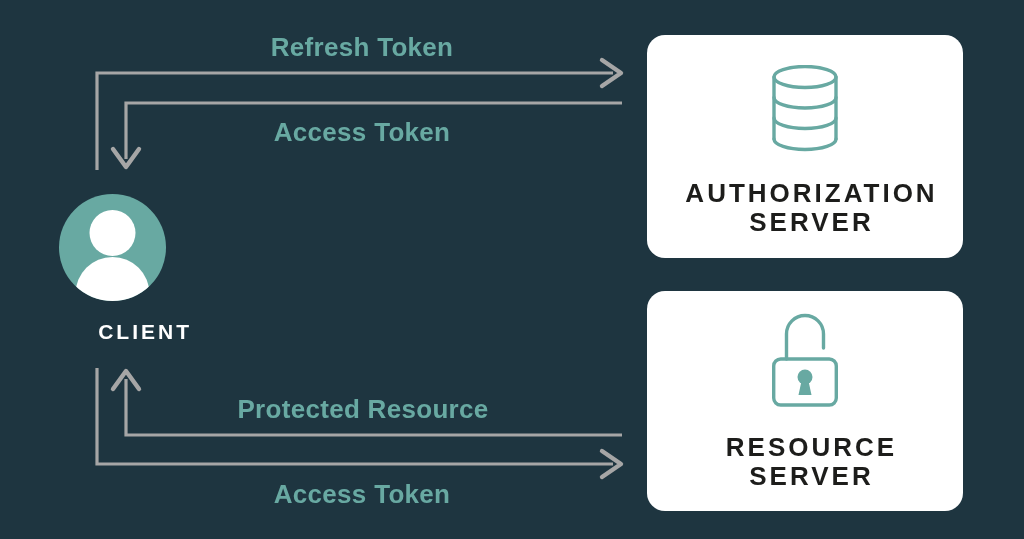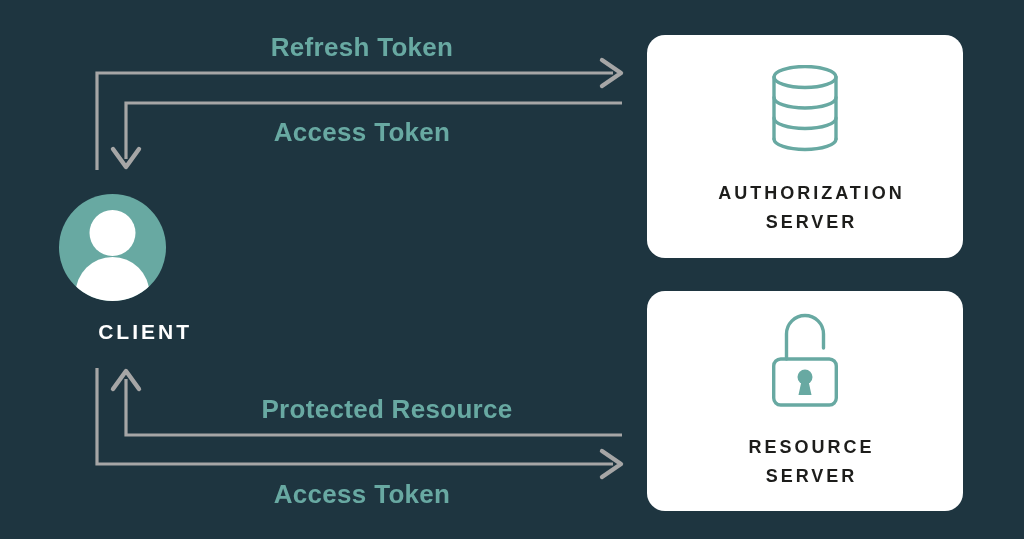--- a/index.html
+++ b/index.html
@@ -77,21 +77,21 @@
     flex-direction: column;
     align-items: center;
   }
   .card.auth { top: 35px; height: 223px; }
   .card.resource { top: 291px; height: 220px; }
   .card.auth .card-icon { margin-top: 30px; }
   .card.resource .card-icon { margin-top: 22px; }
   .card-title {
     text-align: center;
     color: var(--card_text);
-    font-size: 18px;
+    font-size: 26px;
     font-weight: 700;
     letter-spacing: 3px;
     line-height: 29px;
     white-space: nowrap;
     margin-left: 13px;
   }
   .card.auth .card-title { margin-top: 26px; }
   .card.resource .card-title { margin-top: 24px; }
   .card-title span { display: block; }
   .teal-stroke {
@@ -124,21 +124,21 @@
     <g>
       <path class="line" d="M 97 368 L 97 464 L 613 464"></path>
       <path class="chev" d="M 602 451 L 621 464 L 602 477"></path>
     </g>
   </svg>
 
   <div class="flow-label" style="left:362px; top:32px;">Refresh Token</div>
 
   <div class="flow-label" style="left:362px; top:117px;">Access Token</div>
 
-  <div class="flow-label" style="left:363px; top:394px;margin-left:24px;">Protected Resource</div>
+  <div class="flow-label" style="left:363px; top:394px;">Protected Resource</div>
 
   <div class="flow-label" style="left:362px; top:479px;">Access Token</div>
 
   <div class="client-node">
     <svg width="107" height="107" viewBox="0 0 107 107">
       <defs>
         <clipPath id="avatarClip">
             <circle cx="53.5" cy="53.5" r="53.5"></circle>
           </clipPath>
       </defs>

